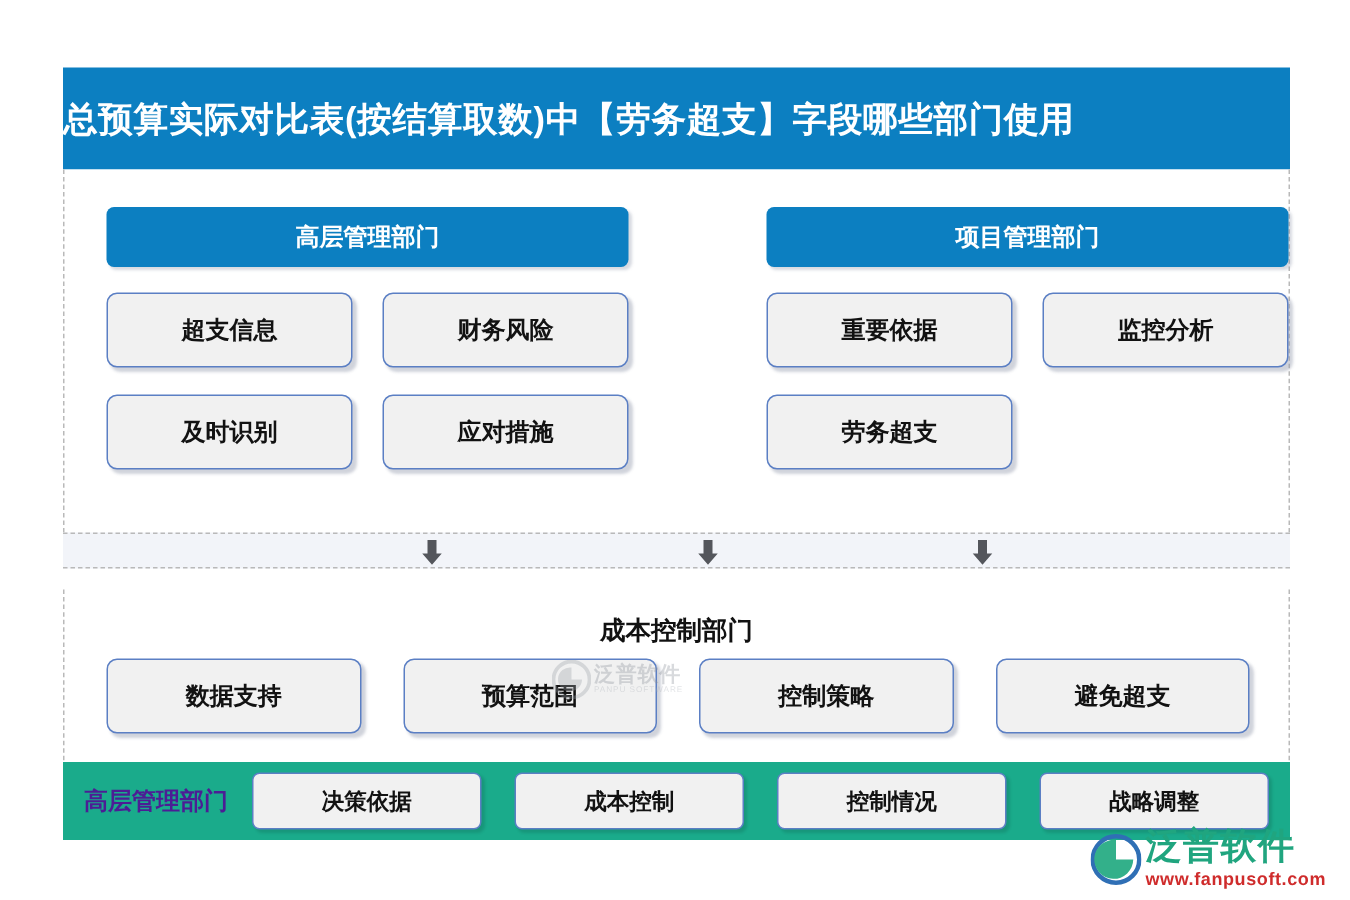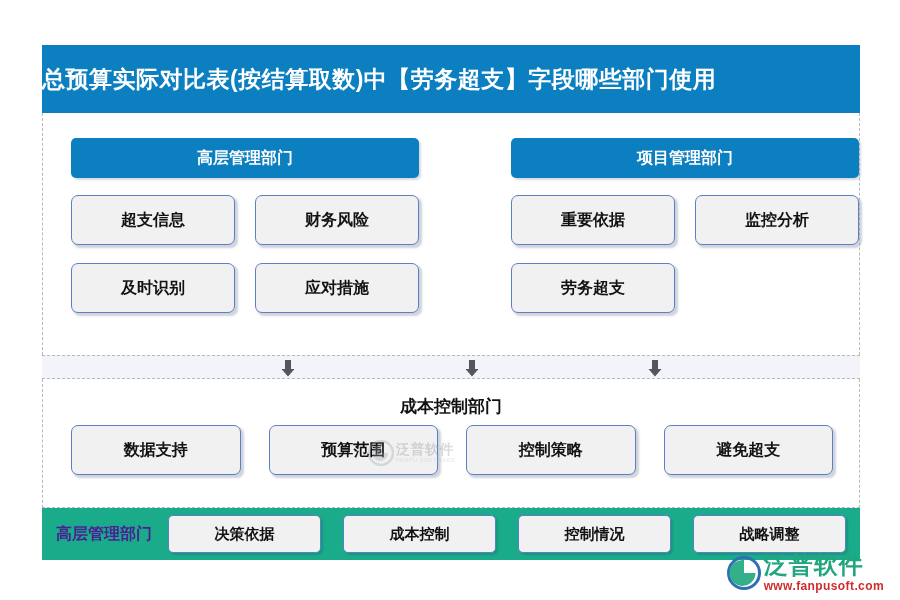--- a/index.html
+++ b/index.html
@@ -114,21 +114,21 @@
   }
   .arrow svg { display: block; }
   .arrow.a1 { left: 236px; }
   .arrow.a2 { left: 420px; }
   .arrow.a3 { left: 603px; }
 
   
   .panel-middle {
     position: absolute;
     left: 42px;
-    top: 379px;
+    top: 393px;
     width: 818px;
     height: 129px;
     border-left: 1px dashed #b9b9b9;
     border-right: 1px dashed #b9b9b9;
     border-bottom: 1px dashed #b9b9b9;
     background: #ffffff;
   }
   .mid-title {
     position: absolute;
     top: 16px;

